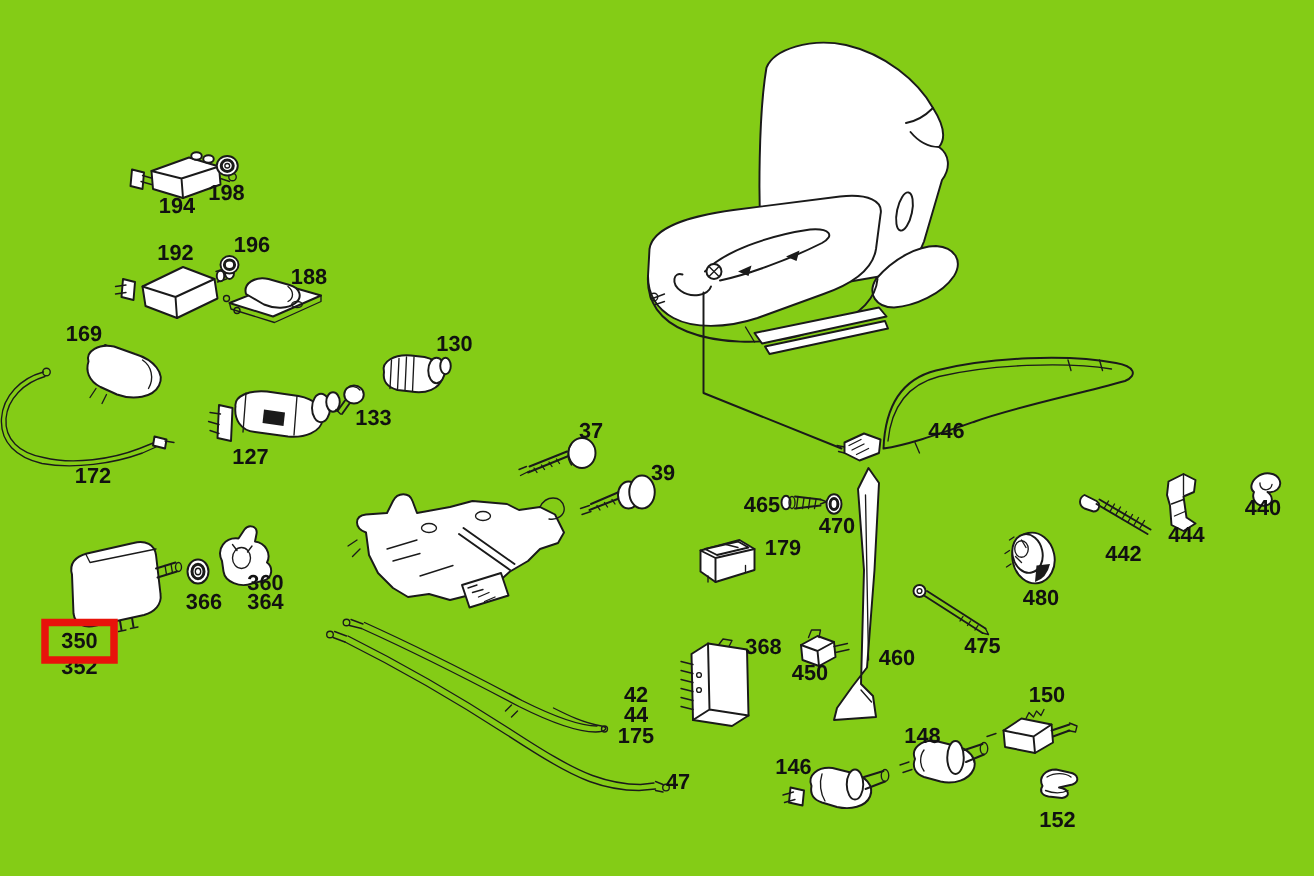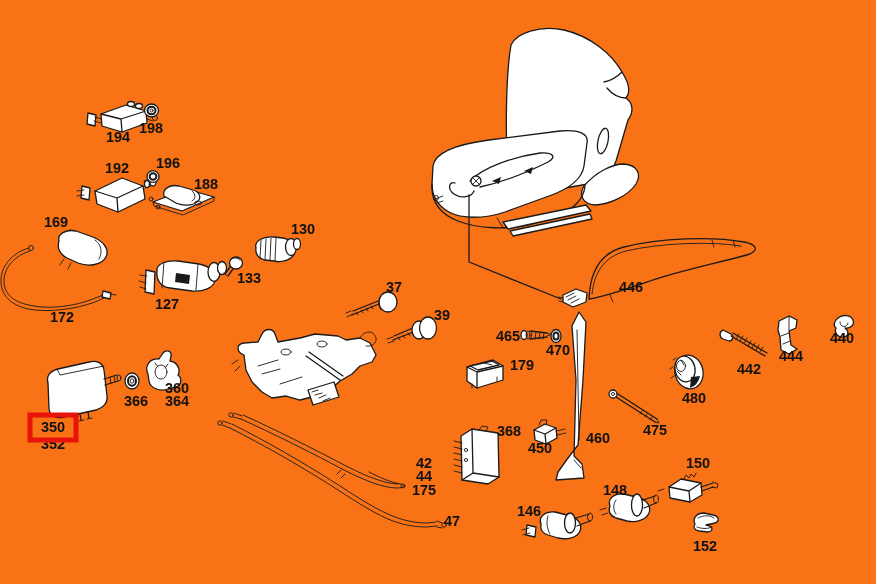--- a/index.html
+++ b/index.html
@@ -1,17 +1,17 @@
 <!DOCTYPE html>
 <html style="--line: #1a1a1a; --hl: #e8130b;"><head>
 <meta charset="utf-8">
 <style>
   :root { --line:#1a1a1a; --hl:#e8130b; }
   html,body { margin:0; padding:0; background:#ffffff; }
-  .stage { position:relative; width:876px; height:584px; background:#f97316; overflow:hidden; }
+  .stage { position:relative; width:876px; height:584px; background:#84cc16; overflow:hidden; }
   svg { display:block; }
   
   #art path, #art ellipse, #art circle, #art rect, #art line {
     stroke: var(--line); fill: none; stroke-width: 1.3;
     stroke-linecap: round; stroke-linejoin: round;
   }
   #art .w { fill:#ffffff; }          
   #art .d { fill:var(--line); stroke:none; } 
   #art .t { stroke-width:0.9; }      
   #art .k { stroke-width:2; }        

